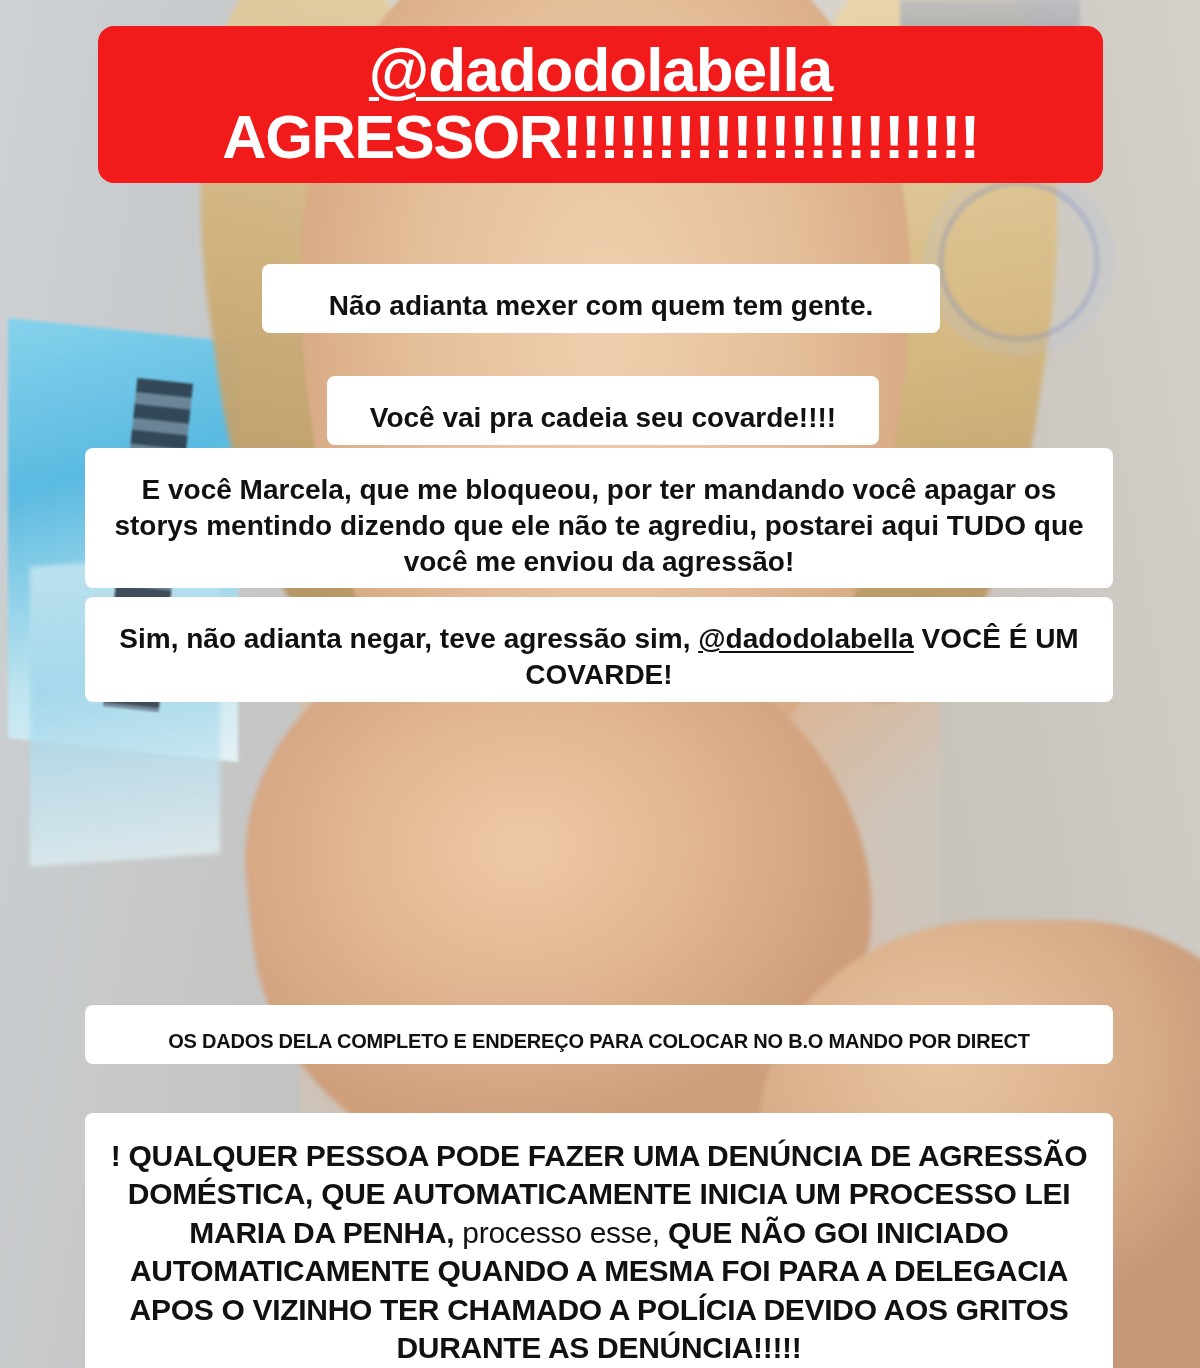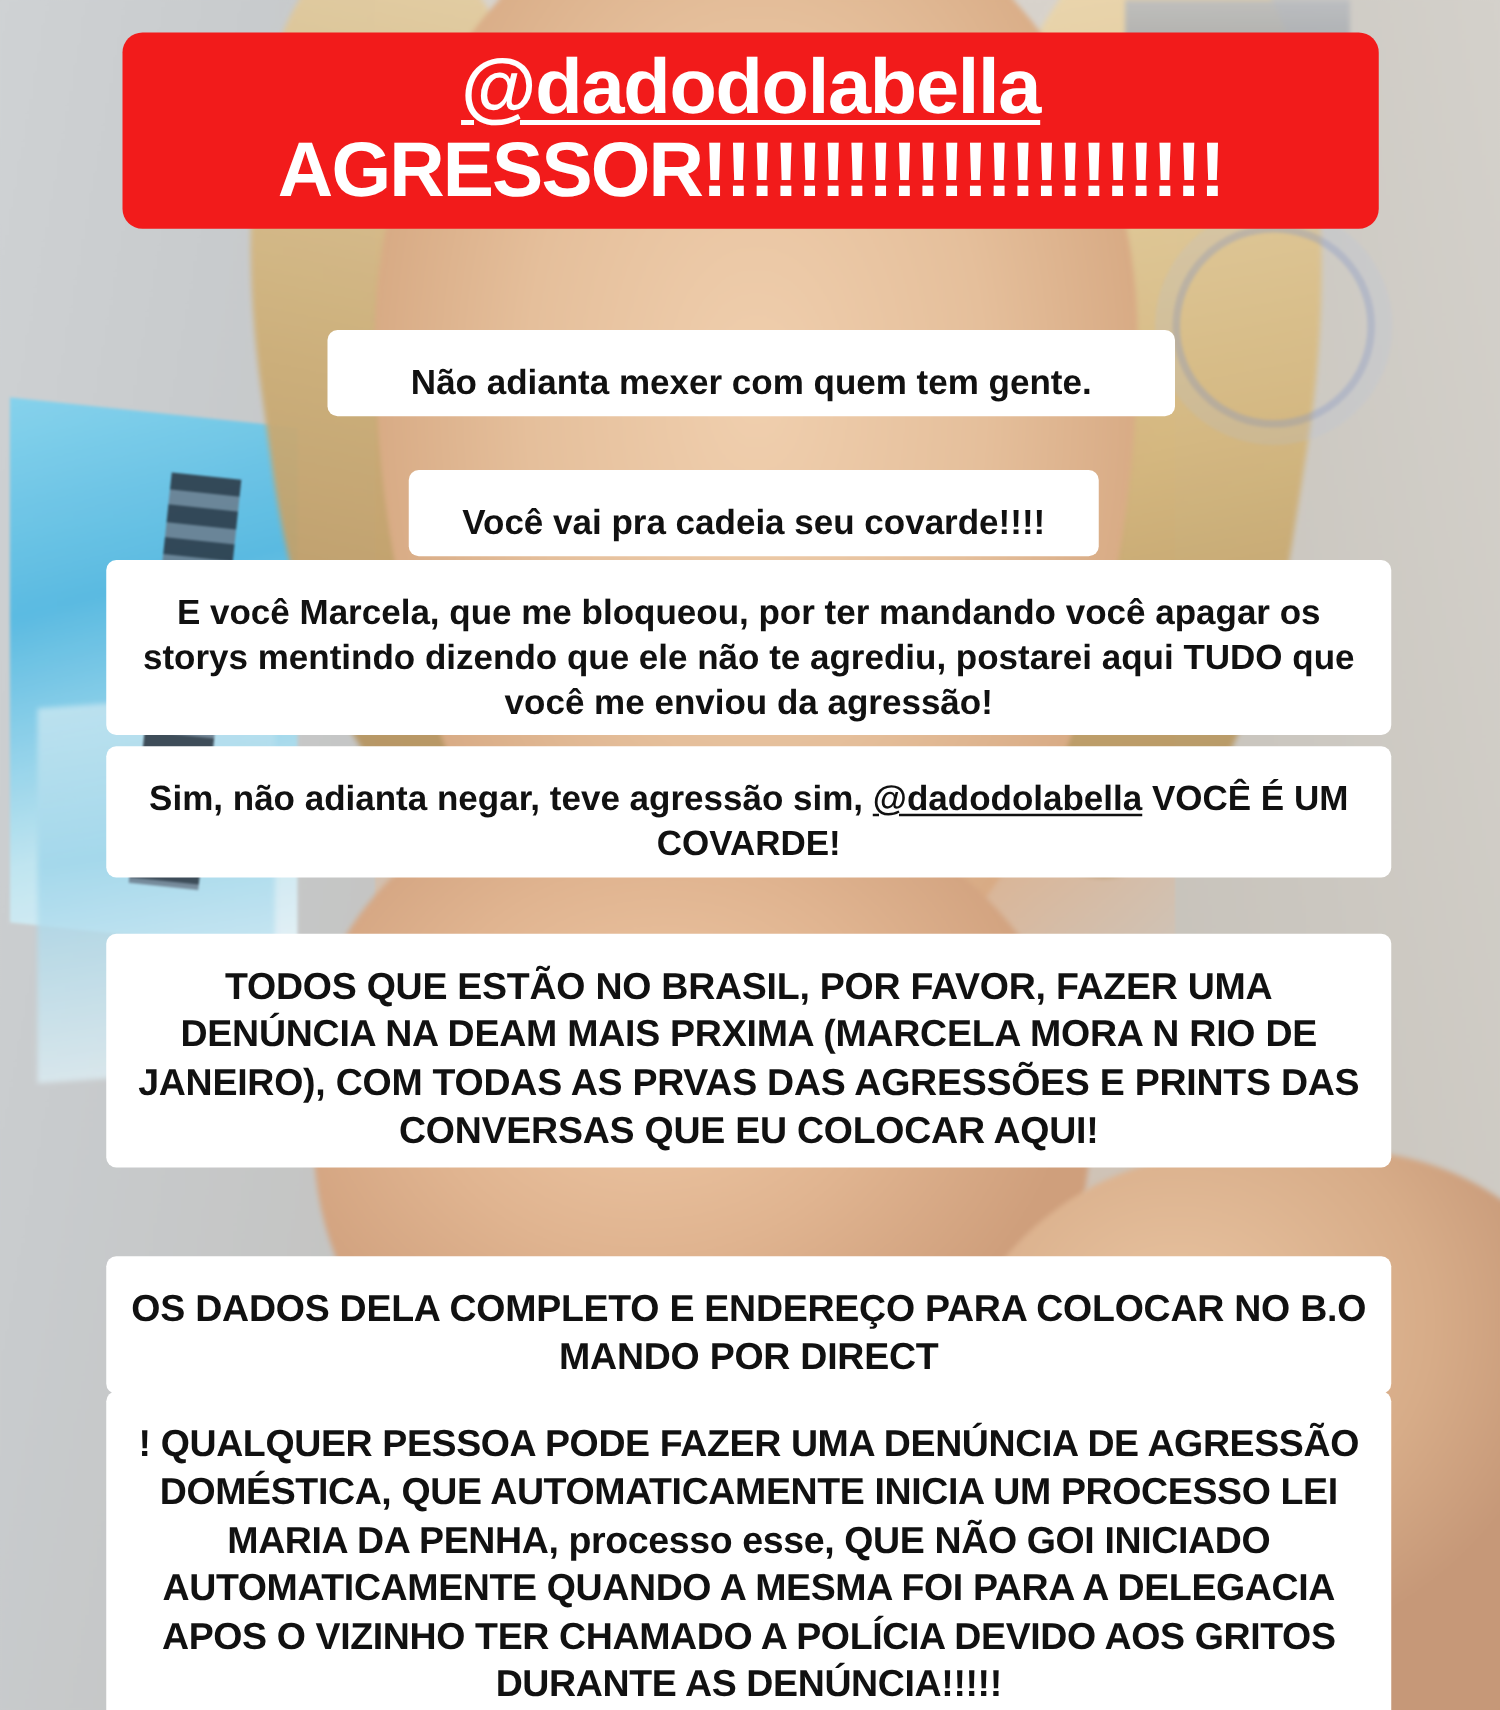--- a/index.html
+++ b/index.html
@@ -195,29 +195,29 @@
     box-sizing: border-box;
     text-align: center;
     line-height: 1.28;
     font-weight: 700;
   }
   .tbox .u {
     text-decoration: underline;
     text-underline-offset: 3px;
   }
   .tbox .reg {
-    font-weight: 700;
+    font-weight: 400;
   }
 
   #l1 { left: 262px; top: 264px; width: 678px; font-size: 28px; }
   #l2 { left: 327px; top: 376px; width: 552px; font-size: 28px; }
   #l3 { left: 85px;  top: 448px; width: 1028px; font-size: 28px; }
   #l4 { left: 85px;  top: 597px; width: 1028px; font-size: 28px; }
   #l5 { left: 85px;  top: 747px; width: 1028px; font-size: 30px; letter-spacing: -0.2px; }
-  #l6 { left: 85px;  top: 1005px; width: 1028px; font-size: 30px; letter-spacing: -0.2px; }
+  #l6 { left: 85px;  top: 1005px; width: 1028px; font-size: 20px; letter-spacing: -0.2px; }
   #l7 { left: 85px;  top: 1113px; width: 1028px; font-size: 30px; letter-spacing: -0.3px; }
 </style>
 </head>
 <body>
 
 <div id="story">
 
   <div class="bg">
     <div class="bg-base"></div>
     <div class="wall-left"></div>
@@ -243,20 +243,19 @@
     </div>
 
     <div class="tbox" id="l1">Não  adianta mexer com quem tem gente.</div>
 
     <div class="tbox" id="l2">Você vai pra cadeia seu covarde!!!!</div>
 
     <div class="tbox" id="l3">E você Marcela, que me bloqueou, por ter mandando você apagar os storys mentindo dizendo que ele não te agrediu, postarei aqui TUDO que você me enviou da agressão!</div>
 
     <div class="tbox" id="l4"><span>Sim, não adianta negar, teve agressão sim, </span><span class="u">@dadodolabella</span><span> VOCÊ É UM COVARDE!</span></div>
 
-    <div class="tbox" id="l5">TODOS QUE ESTÃO NO BRASIL, POR FAVOR, FAZER UMA DENÚNCIA NA DEAM MAIS PRXIMA (MARCELA MORA N RIO DE JANEIRO), COM TODAS AS PRVAS DAS AGRESSÕES E PRINTS DAS CONVERSAS QUE  EU COLOCAR AQUI!</div>
 
     <div class="tbox" id="l6">OS DADOS DELA COMPLETO E ENDEREÇO PARA COLOCAR NO B.O MANDO POR DIRECT</div>
 
     <div class="tbox" id="l7"><span>! QUALQUER PESSOA PODE FAZER UMA DENÚNCIA DE AGRESSÃO DOMÉSTICA, QUE AUTOMATICAMENTE INICIA UM PROCESSO LEI MARIA DA PENHA, </span><span class="reg">processo esse,</span><span> QUE NÃO GOI INICIADO AUTOMATICAMENTE QUANDO A MESMA FOI PARA A DELEGACIA APOS O VIZINHO TER CHAMADO A POLÍCIA DEVIDO AOS GRITOS DURANTE AS DENÚNCIA!!!!!</span></div>
 
   </div>
 </div>
 
 </body></html>

